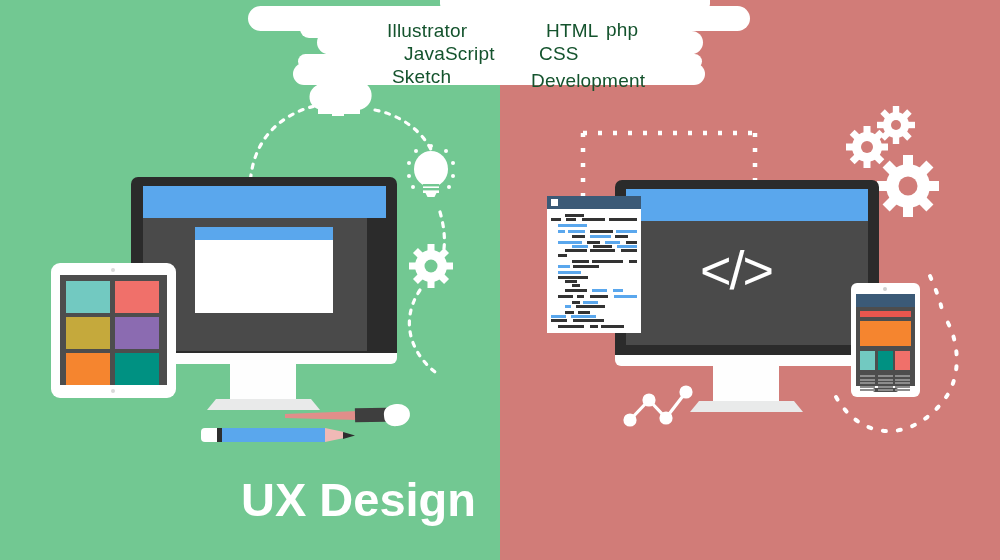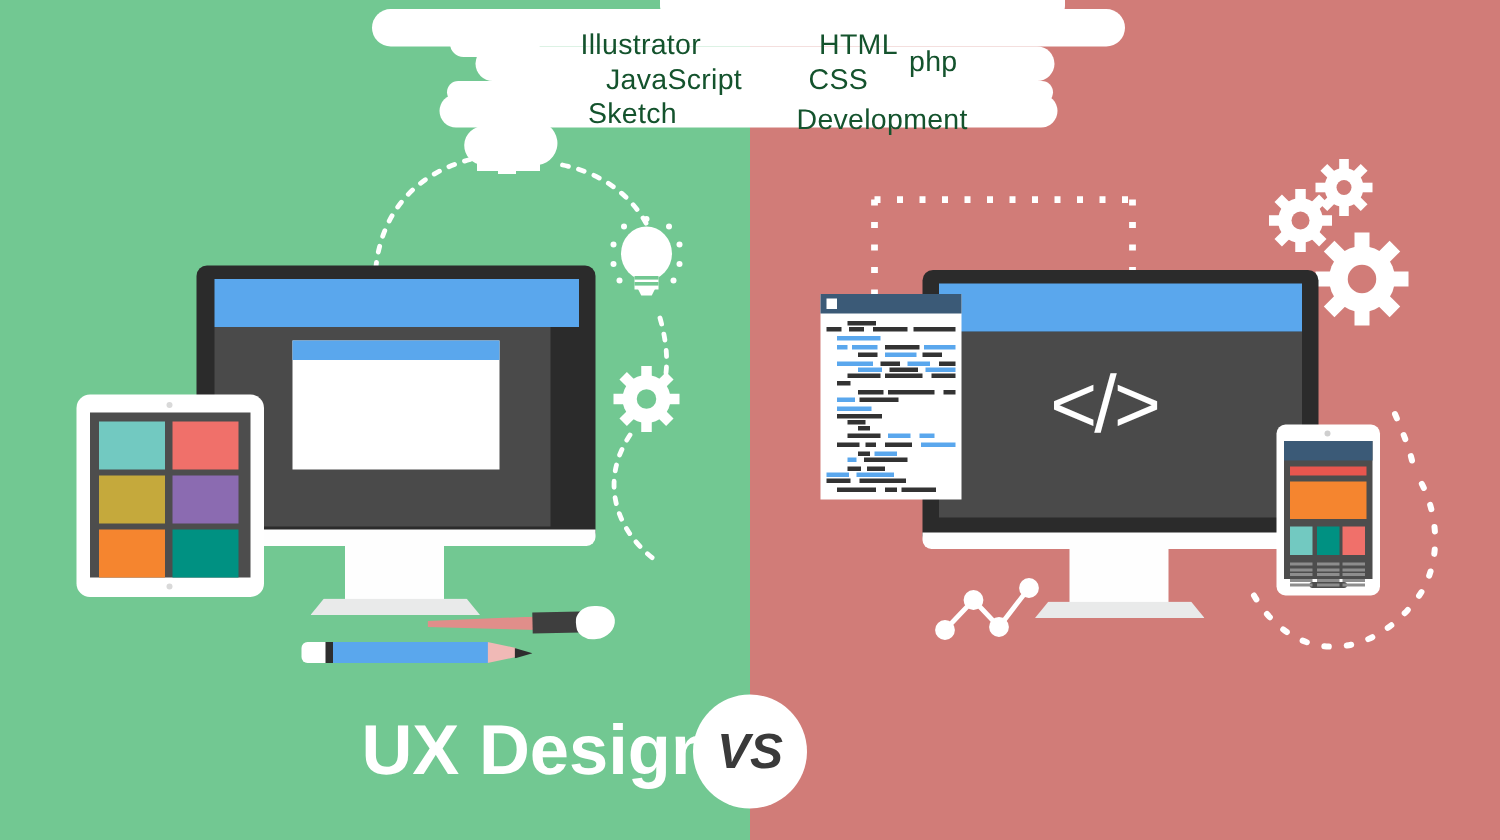--- a/index.html
+++ b/index.html
@@ -97,21 +97,21 @@
     <div class="cloud" style="left:300px;top:20px;width:60px;height:18px;border-radius:9px;"></div>
   </div>
 
   <div id="top-labels-left">
       <div class="techlabel" style="left: 387px; top: 20px;">Illustrator</div>
       <div class="techlabel" style="left: 404px; top: 43px;">JavaScript</div>
       <div class="techlabel" style="left: 392px; top: 66px;">Sketch</div>
     </div>
   <div id="top-labels-right">
       <div class="techlabel" style="left: 546px; top: 20px; text-align: right;">HTML</div>
-      <div class="techlabel" style="left: 606px; top: 31px;">php</div>
+      <div class="techlabel" style="left: 606px; top: 19px;">php</div>
       <div class="techlabel" style="left: 539px; top: 43px;">CSS</div>
       <div class="techlabel" style="left: 531px; top: 70px;">Development</div>
     </div>
 
   <svg width="1000" height="560" style="position:absolute;left:0;top:0;pointer-events:none;">
 
     <path d="M 250 190 C 250 120 310 100 345 104" fill="none" stroke="#ffffff" stroke-width="3.2" stroke-dasharray="4 7" stroke-linecap="round"></path>
     <path d="M 375 110 C 415 118 440 150 437 178" fill="none" stroke="#ffffff" stroke-width="3.2" stroke-dasharray="4 7" stroke-linecap="round"></path>
     <path d="M 440 212 C 448 240 444 258 437 272" fill="none" stroke="#ffffff" stroke-width="3.2" stroke-dasharray="4 7" stroke-linecap="round"></path>
     <path d="M 420 290 C 400 320 410 352 435 372" fill="none" stroke="#ffffff" stroke-width="3.2" stroke-dasharray="4 7" stroke-linecap="round"></path>
@@ -352,17 +352,14 @@
       <div style="position: absolute; left: 895px; top: 375px; width: 15px; height: 2px; background: rgb(141, 141, 141);"></div>
       <div style="position: absolute; left: 895px; top: 378.6px; width: 15px; height: 2px; background: rgb(141, 141, 141);"></div>
       <div style="position: absolute; left: 895px; top: 382.2px; width: 15px; height: 2px; background: rgb(141, 141, 141);"></div>
       <div style="position: absolute; left: 895px; top: 385.8px; width: 15px; height: 2px; background: rgb(141, 141, 141);"></div>
       <div style="position: absolute; left: 895px; top: 389.4px; width: 15px; height: 2px; background: rgb(141, 141, 141);"></div>
     </div>
 
   <div id="title-row">
     <div id="title-left">UX Design</div>
   </div>
-  <div id="vs-badge">
-    <span id="vs-text">VS</span>
-  </div>
 
 </div>
 
 </body></html>

